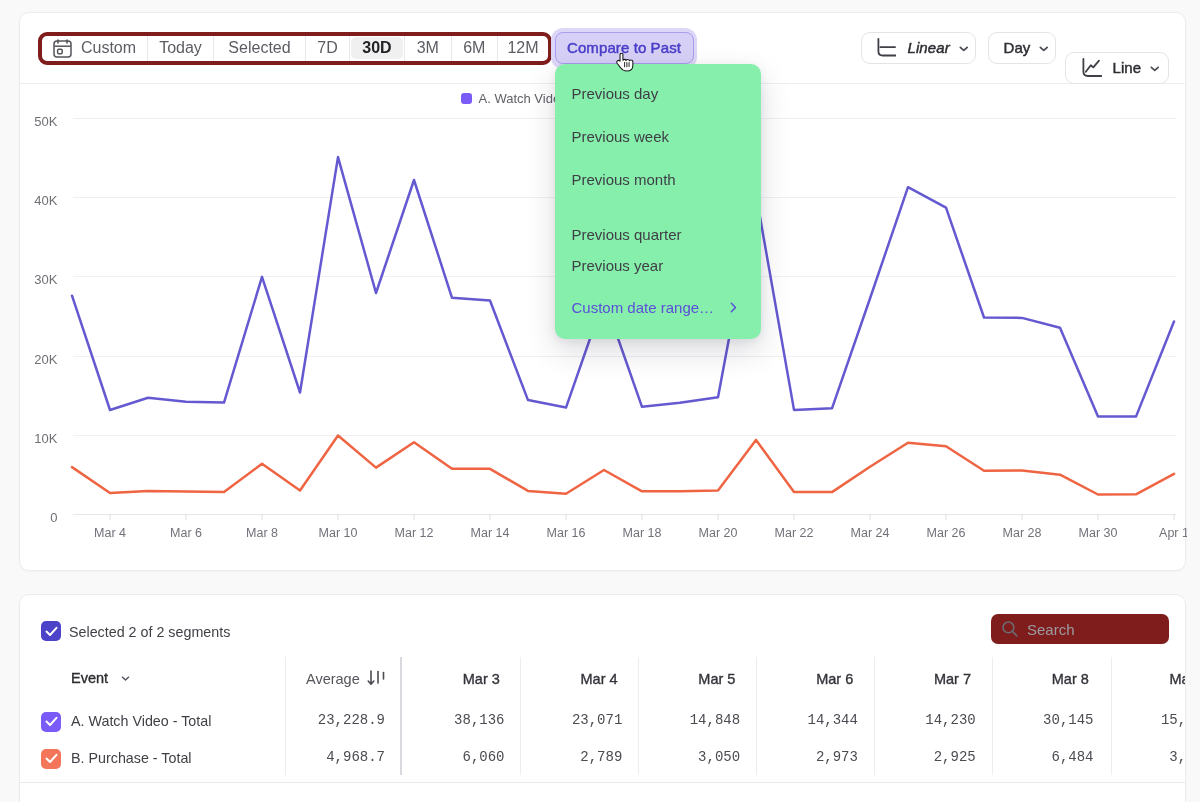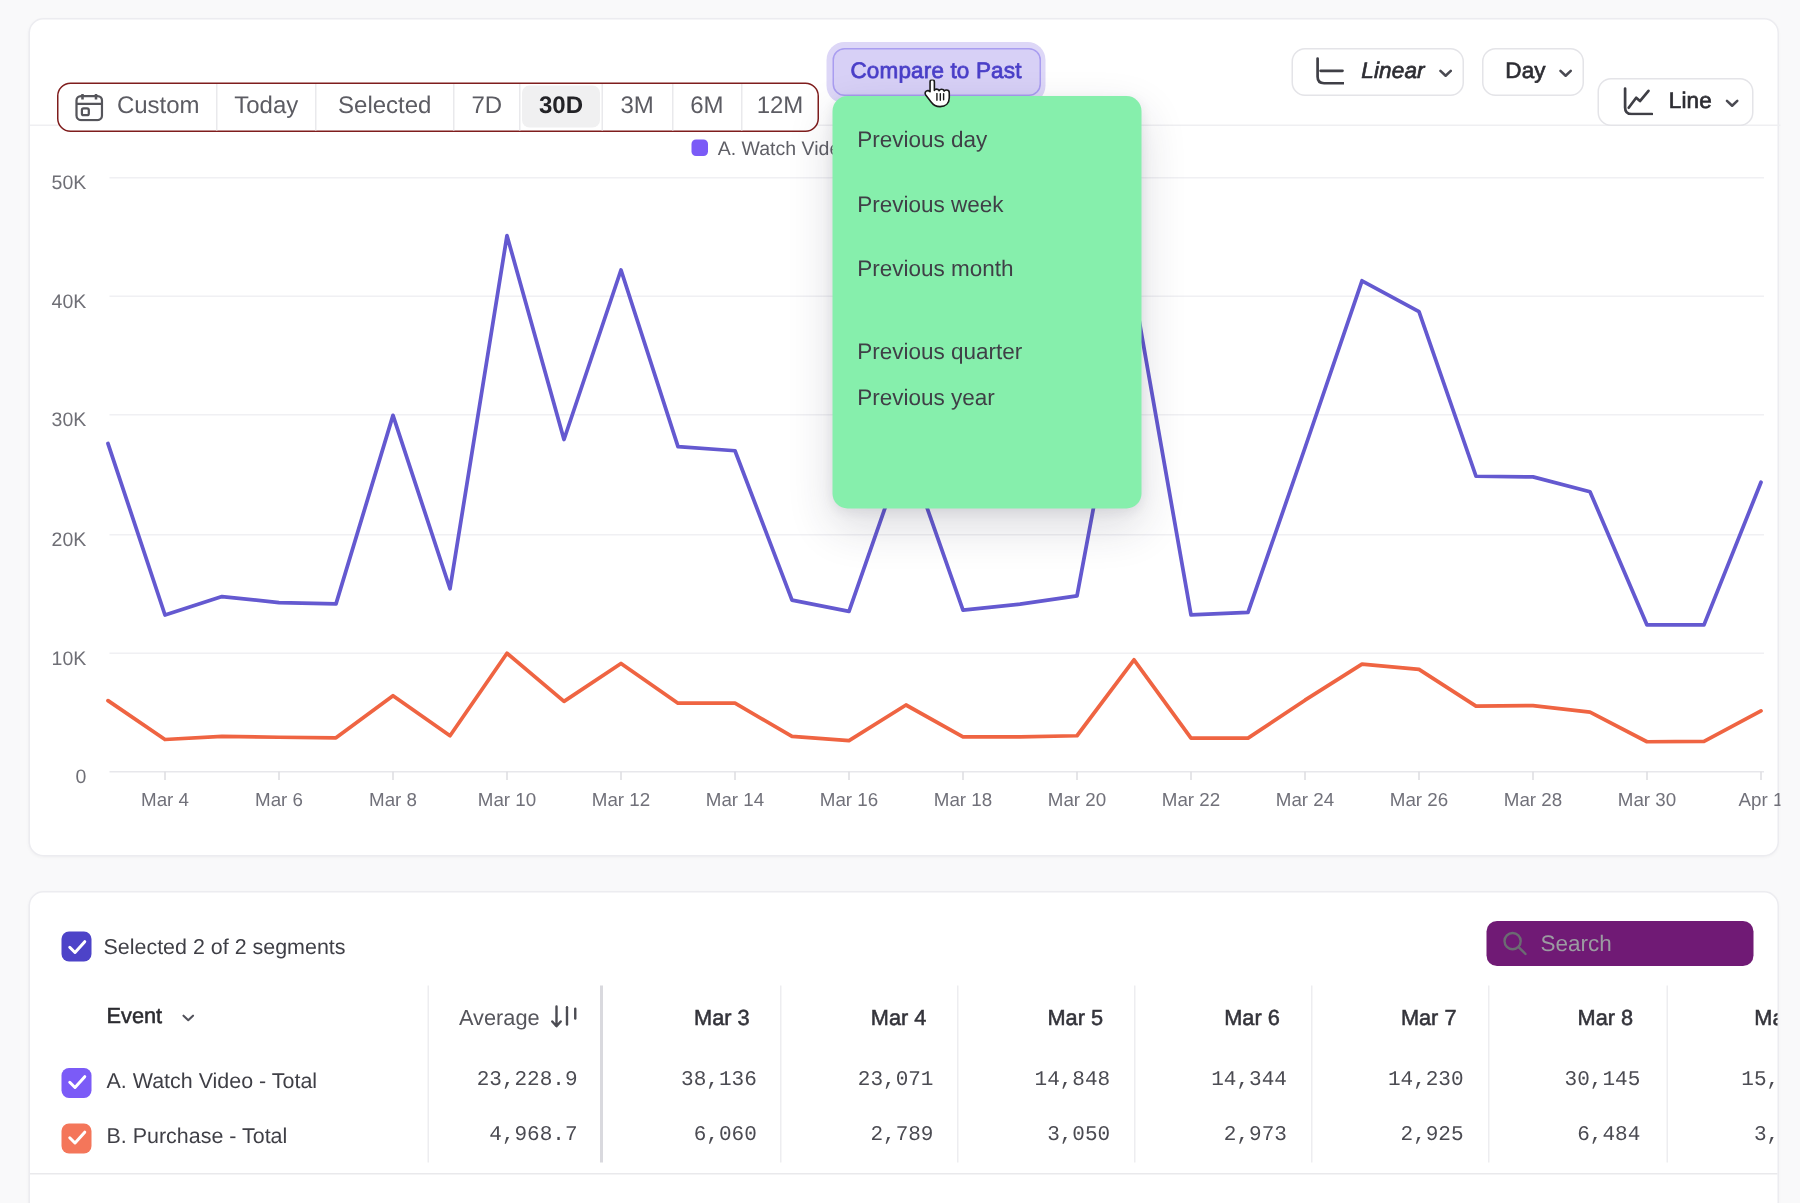--- a/index.html
+++ b/index.html
@@ -10,21 +10,21 @@
   .abs { position:absolute; }
 </style>
 </head>
 <body>
 <div id="page">
 
   <div class="card" id="card1" style="left:19px; top:12px; width:1167px; height:559px;">
 
     <div class="abs" style="left:0; top:69.5px; width:1167px; height:1px; background:#efeff2;"></div>
 
-    <div class="abs" id="seg" style="left:18px; top:18.5px; height:33px; border:1px solid #7f1d1d; border-radius:9px; display:flex; align-items:stretch; background:#fff; color:#5c5c63; font-size:16px;margin-top:23px;">
+    <div class="abs" id="seg" style="left:18px; top:18.5px; height:33px; border:4px solid #7f1d1d; border-radius:9px; display:flex; align-items:stretch; background:#fff; color:#5c5c63; font-size:16px;">
       <div class="segi" style="width:106px;">
         <svg width="19" height="19" viewBox="0 0 19 19" fill="none" stroke="#55555b" stroke-width="1.5" style="margin-right:9px;">
           <rect x="1" y="2" width="17" height="16" rx="3"></rect>
           <line x1="1.2" y1="7.2" x2="17.8" y2="7.2"></line>
           <line x1="5" y1="0.6" x2="5" y2="4.4" stroke-width="1.7"></line>
           <line x1="14" y1="0.6" x2="14" y2="4.4" stroke-width="1.7"></line>
           <rect x="4.6" y="10.2" width="4.6" height="4.6" rx="1.2"></rect>
         </svg>
         Custom
       </div>
@@ -139,21 +139,21 @@
   </div>
 
   <div class="card" id="card2" style="left:19px; top:594px; width:1167px; height:230px; overflow:hidden;">
 
     <div class="cb" style="left:21px; top:26px; background:#4d43c8;">
       <svg width="13" height="11" viewBox="0 0 13 11" fill="none" stroke="#fff" stroke-width="2" stroke-linecap="round" stroke-linejoin="round">
           <path d="M1.5 5.5 L5 9 L11.5 1.8"></path>
         </svg>
     </div>
     <div class="abs" style="left:49px; top:28.5px; font-size:14.3px; color:#3f3f46;">Selected 2 of 2 segments</div>
-    <div class="abs" style="left:971px; top:19px; width:178px; height:30px; background:#701a75; border-radius:7px; display:flex; align-items:center;">
+    <div class="abs" style="left:971px; top:19px; width:178px; height:30px; background:#7f1d1d; border-radius:7px; display:flex; align-items:center;">
       <svg style="margin-left:10px;" width="18" height="18" viewBox="0 0 18 18" fill="none" stroke="#6b6b72" stroke-width="1.6" stroke-linecap="round">
           <circle cx="7.4" cy="7.4" r="5.4"></circle>
           <line x1="11.6" y1="11.6" x2="16" y2="16"></line>
         </svg>
       <span style="margin-left:8px; font-size:15px; color:#9b9ba1;">Search</span>
     </div>
 
     <div class="vd" style="left:264.5px;"></div>
     <div class="abs" style="left:379.5px; top:62px; width:2px; height:118px; background:#d9d9de;"></div>
     <div class="vd" style="left:499.5px;"></div>
@@ -214,20 +214,25 @@
     <div class="num" style="right:91.5px; top:153.5px;">6,484</div>
     <div class="num" style="right:-26.3px; top:153.5px;">3,187</div>
   </div>
 
   <div class="abs" id="menu" style="left:554.5px; top:63.5px; width:206px; height:275px; background:#86efac; border-radius:10px; box-shadow:0 12px 30px rgba(35,35,60,.16), 0 2px 8px rgba(35,35,60,.08);">
     <div class="mi" style="top:15px;">Previous day</div>
     <div class="mi" style="top:58px;">Previous week</div>
     <div class="mi" style="top:101px;">Previous month</div>
     <div class="mi" style="top:156px;">Previous quarter</div>
     <div class="mi" style="top:187px;">Previous year</div>
+    <div class="mi" style="top:229.5px; color:#5b4fd6;">Custom date range…
+      <svg style="position:absolute; right:24px; top:9px;" width="7" height="11" viewBox="0 0 8 13" fill="none" stroke="#5b4fd6" stroke-width="1.8" stroke-linecap="round" stroke-linejoin="round">
+          <path d="M1.5 1.5 L6.3 6.5 L1.5 11.5"></path>
+        </svg>
+    </div>
   </div>
 
   <svg class="abs" style="left:615px; top:52.6px;" width="22" height="22.6" viewBox="0 0 35 36">
     <path d="M8 2.6 C8 1.2 9 0.3 10.3 0.3 C11.6 0.3 12.6 1.2 12.6 2.6 L12.6 11.6 C12.8 10.8 13.8 10.2 14.9 10.2 C16.2 10.2 17.2 10.9 17.6 11.9 C18 11 19 10.4 20.2 10.4 C21.6 10.4 22.7 11.2 23 12.3 C23.5 11.6 24.4 11.2 25.4 11.2 C27.1 11.2 28.4 12.4 28.4 14 L28.4 19.4 C28.4 25.2 24.6 28.8 18.6 28.8 C13.6 28.8 11.4 27.1 8.9 23.6 L3.4 16.4 C2.4 15 2.6 13.4 4 12.4 C5.3 11.5 7 11.8 8 13 Z" fill="#fff" stroke="#1a1a1a" stroke-width="1.7" stroke-linejoin="round"></path>
     <g stroke="#1a1a1a" stroke-width="1.5" stroke-linecap="round">
       <line x1="15.3" y1="15" x2="15.3" y2="22"></line>
       <line x1="18.9" y1="15.2" x2="18.9" y2="22"></line>
       <line x1="22.4" y1="15.2" x2="22.4" y2="21.6"></line>
     </g>
   </svg>

